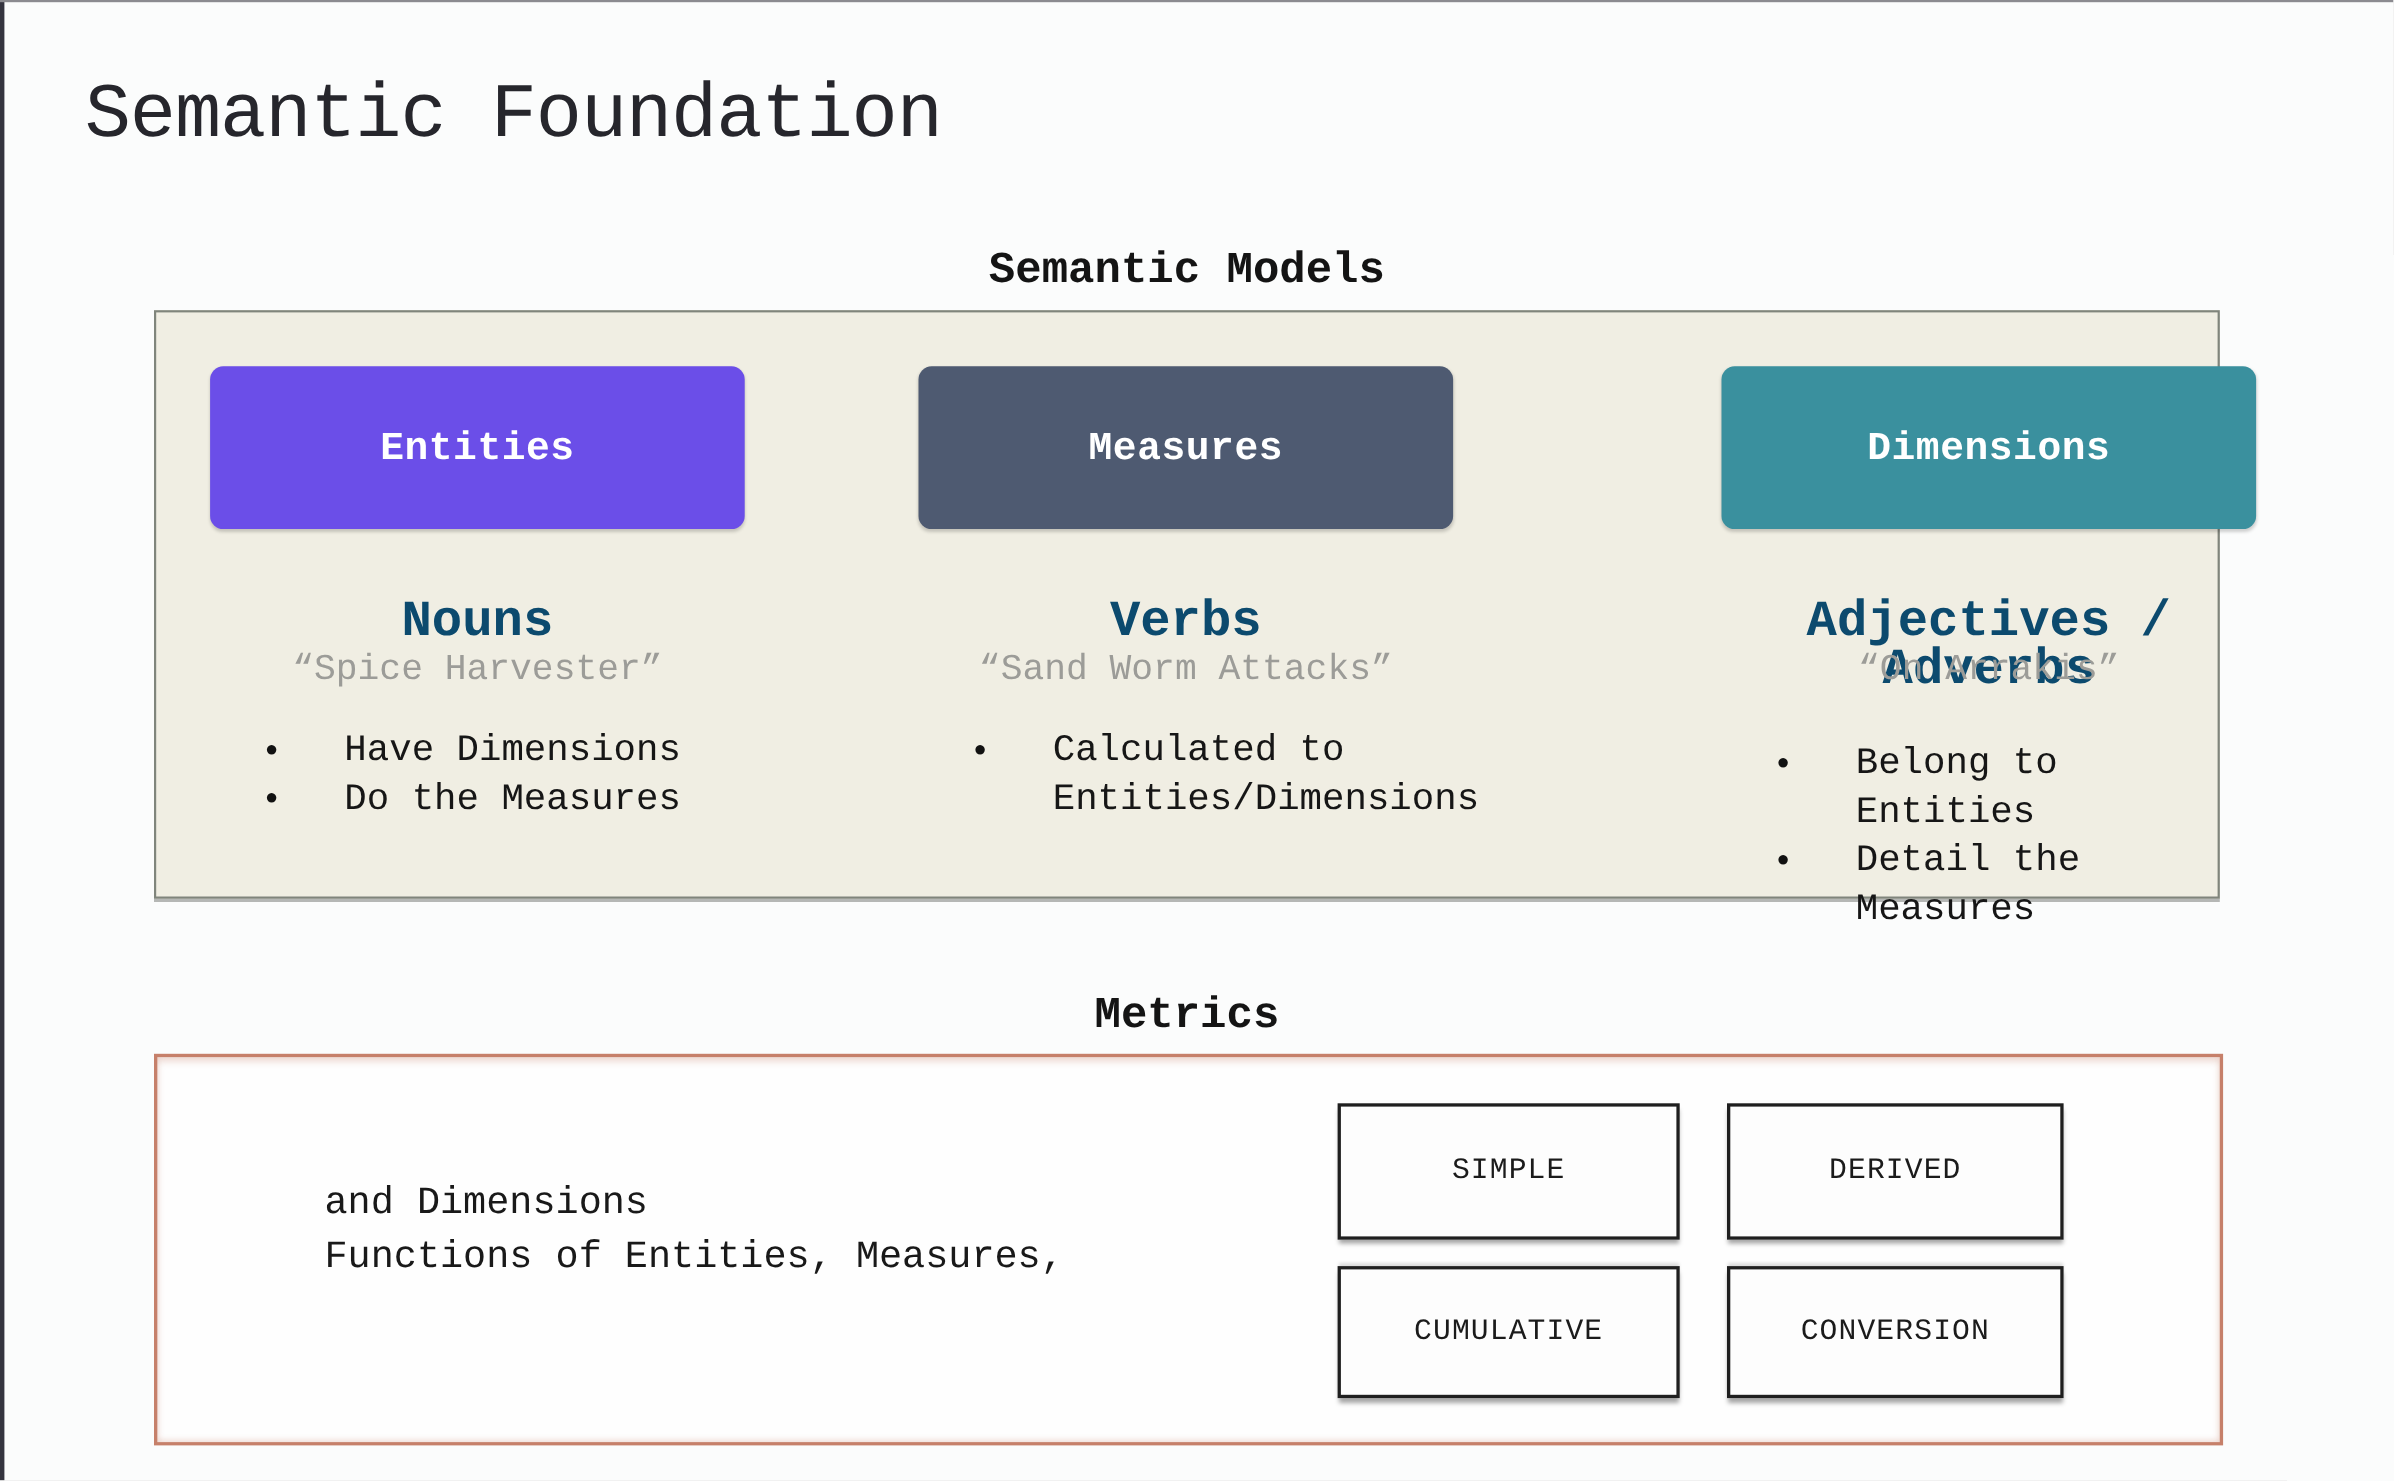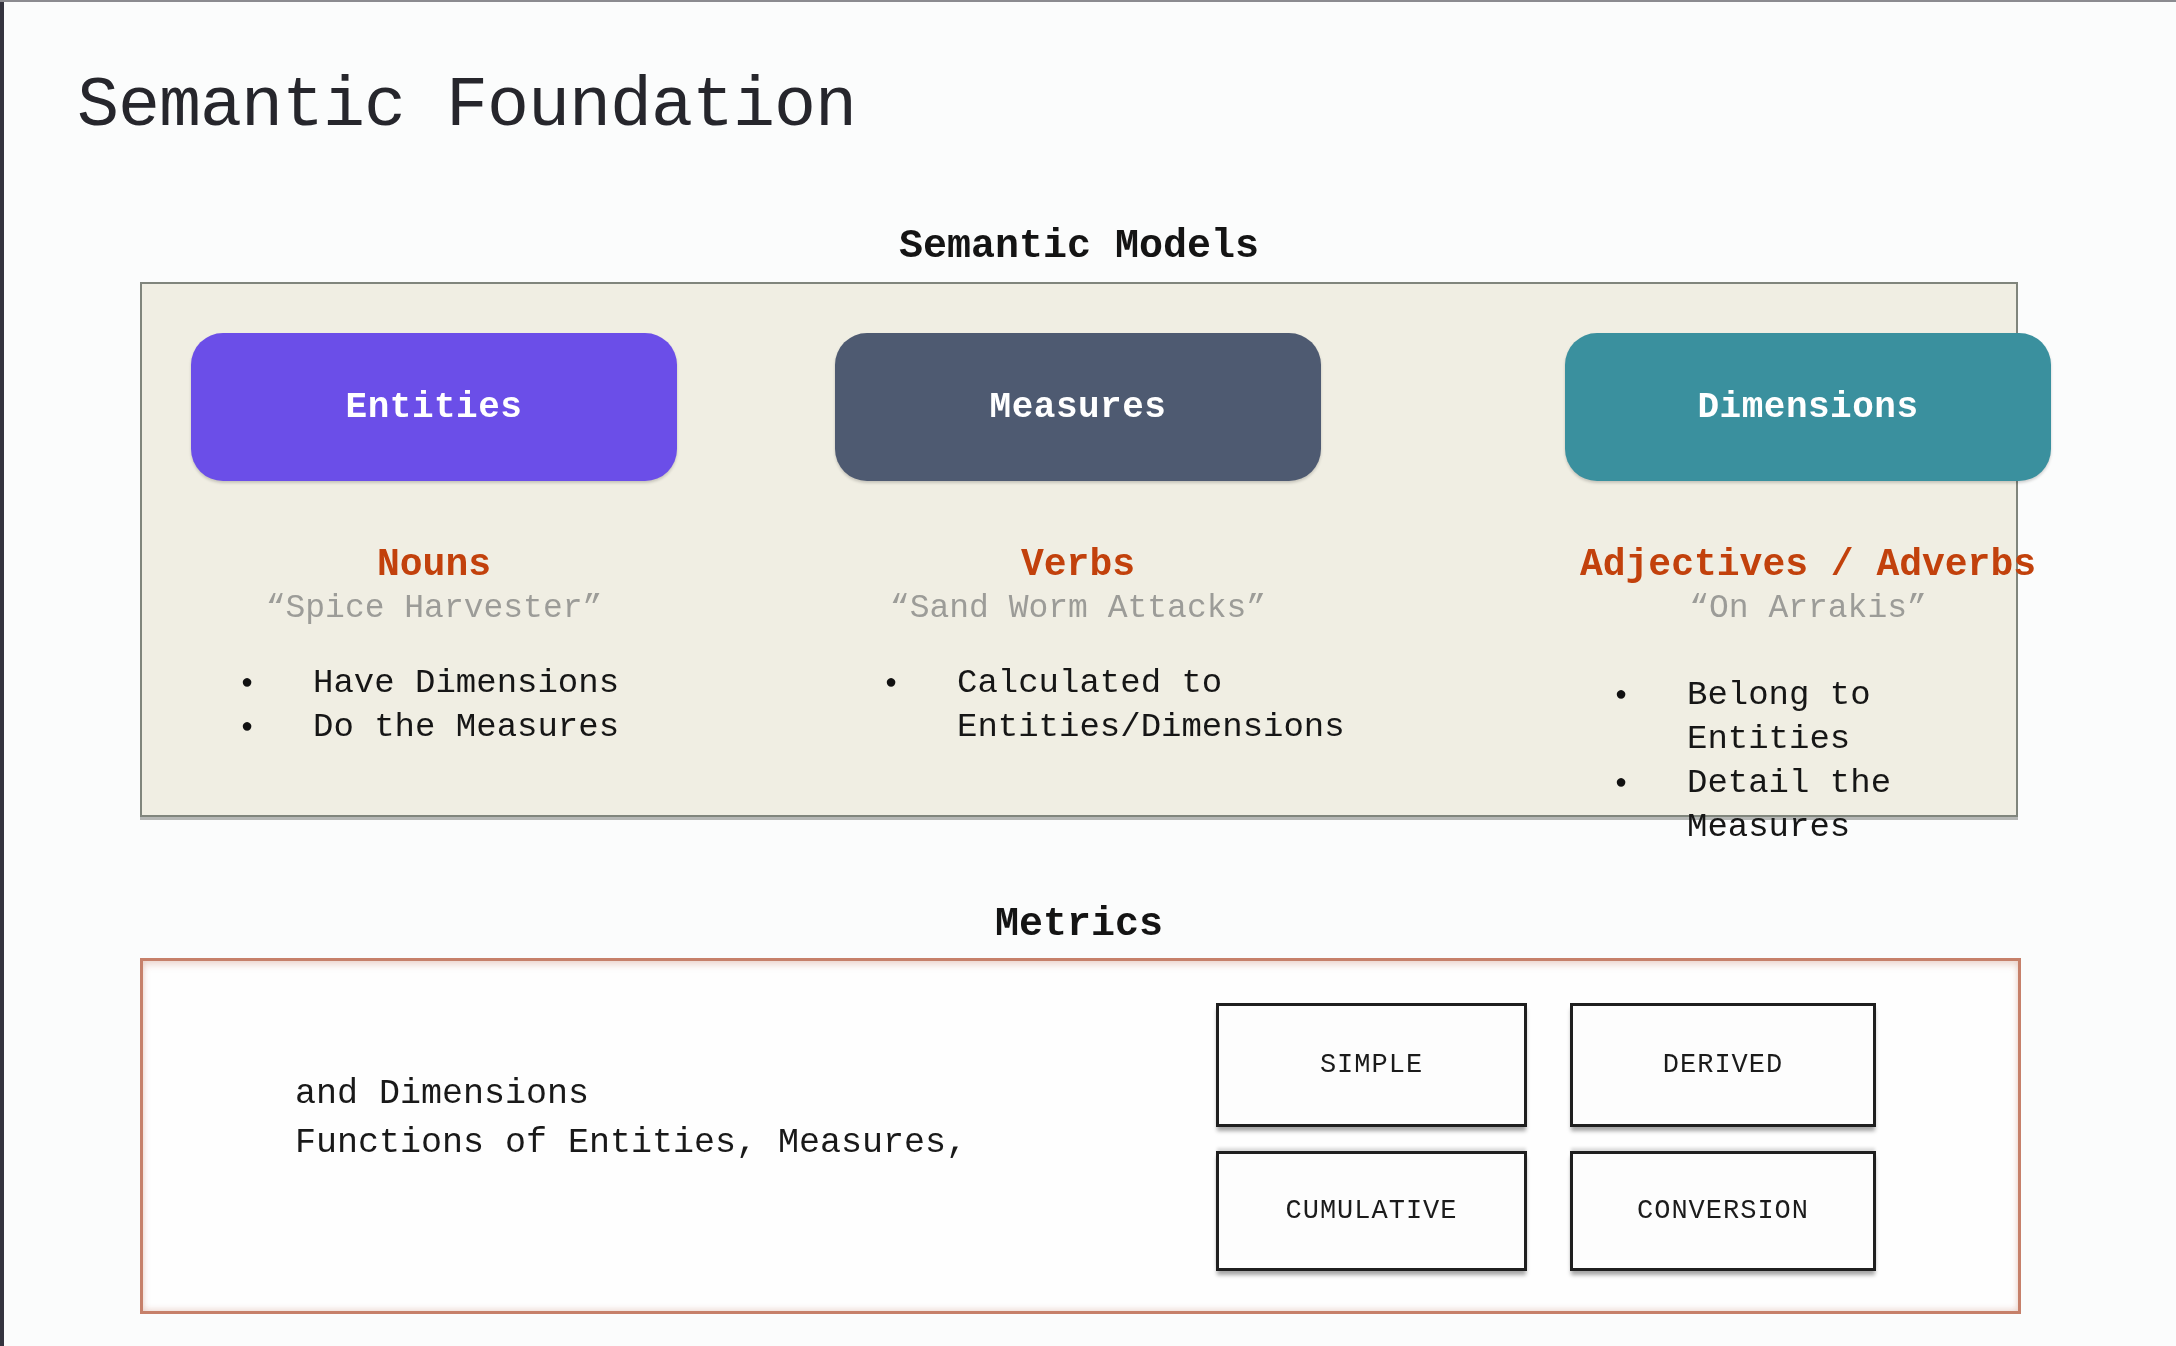--- a/index.html
+++ b/index.html
@@ -27,28 +27,28 @@
     background:#f0eee3;border:2px solid #80857c;box-sizing:border-box;
     box-shadow:0 3px 0 rgba(96,100,96,.45);
   }
 
   .col{position:absolute;top:333px;width:486px;height:470px;}
   .col-entities{left:191px;}
   .col-measures{left:835px;}
   .col-dimensions{left:1565px;}
 
   .pill{
-    position:absolute;top:0;left:0;width:100%;height:148px;border-radius:32px;
+    position:absolute;top:0;left:0;width:100%;height:148px;border-radius:12px;
     display:flex;align-items:center;justify-content:center;
     color:#fff;font-size:36px;font-weight:700;letter-spacing:.5px;
     box-shadow:0 2px 3px rgba(0,0,0,.18);
   }
   .col-heading{
     position:absolute;top:210px;left:0;width:100%;text-align:center;
-    font-size:38px;font-weight:700;color:#c2410c;line-height:44px;
+    font-size:46px;font-weight:700;color:#0c4a6e;line-height:44px;
   }
   .col-quote{
     position:absolute;top:256px;left:0;width:100%;text-align:center;
     font-size:33px;color:#9c9c98;line-height:40px;
   }
   .bullets{position:absolute;top:328px;left:0;width:100%;margin:0;padding:0;list-style:none;}
   .col-dimensions .bullets{top:340px;}
   .bullets li{display:flex;align-items:flex-start;padding-left:50px;line-height:44px;font-size:34px;color:#161616;}
   .bullets .dot{width:72px;flex:0 0 72px;font-size:20px;line-height:44px;color:#111;}
   .bullets .btxt{display:block;max-width:345px;}

